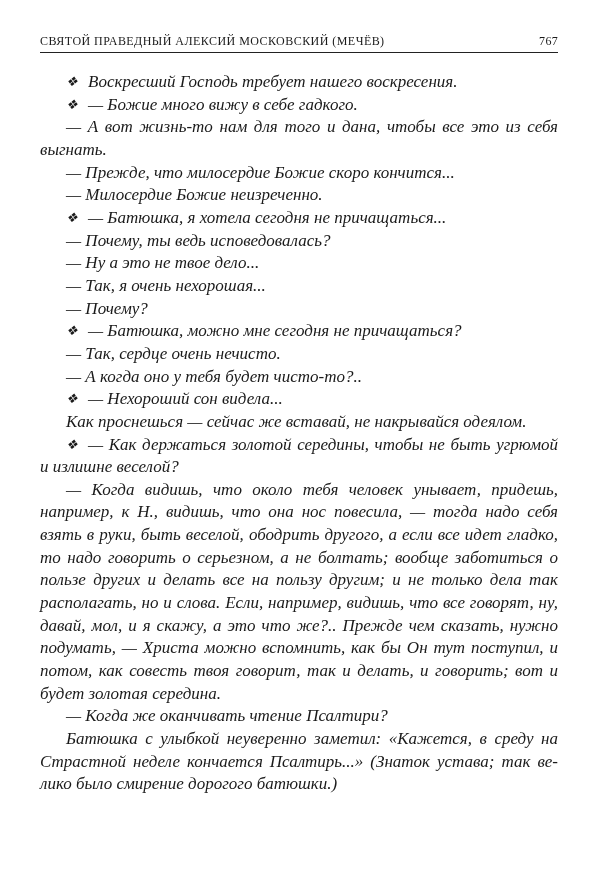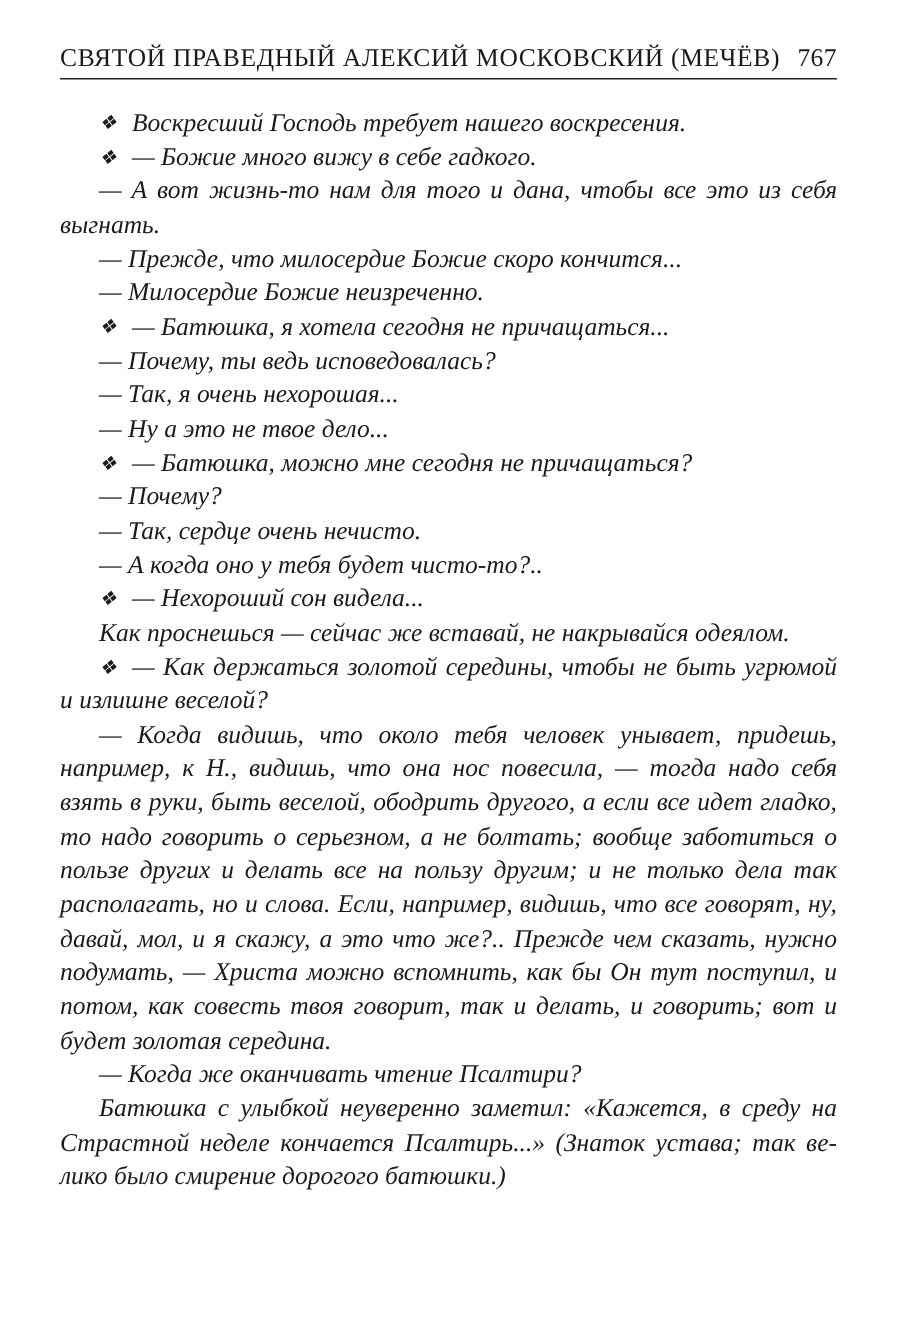--- a/index.html
+++ b/index.html
@@ -4,21 +4,21 @@
   <style>
     html, body { margin: 0; padding: 0; background: #ffffff; }
     body { width: 600px; height: 892px; position: relative; overflow: hidden; }
     .page {
       position: absolute; left: 40px; top: 30px; width: 518px;
       font-family: "Liberation Serif", "DejaVu Serif", serif;
       color: #1a1a1a;
     }
     .running-head {
       display: flex; justify-content: space-between; align-items: flex-end;
-      font-size: 17px; letter-spacing: 0.3px;
+      font-size: 12px; letter-spacing: 0.3px;
       border-bottom: 1px solid #222; padding-bottom: 3px; height: 19px;
     }
     .running-head .title { letter-spacing: 0.45px; }
     .body { margin-top: 18px; font-size: 17px; line-height: 22.65px; font-style: italic; }
     .para { margin: 0; text-indent: 26px; text-align: justify; hyphens: manual; }
     .bullet { display: inline-block; width: 22px; text-indent: 0; font-size: 13px; vertical-align: 1px; }
   </style>
 </head>
 <body>
 
@@ -29,24 +29,24 @@
   </div>
 
   <div class="body">
     <p class="para"><span class="bullet">❖</span><span>Воскресший Господь требует нашего воскресения.</span></p>
     <p class="para"><span class="bullet">❖</span><span>— Божие много вижу в себе гадкого.</span></p>
     <p class="para"><span>— А вот жизнь-то нам для того и дана, чтобы все это из себя выгнать.</span></p>
     <p class="para"><span>— Прежде, что милосердие Божие скоро кончится...</span></p>
     <p class="para"><span>— Милосердие Божие неизреченно.</span></p>
     <p class="para"><span class="bullet">❖</span><span>— Батюшка, я хотела сегодня не причащаться...</span></p>
     <p class="para"><span>— Почему, ты ведь исповедовалась?</span></p>
+    <p class="para"><span>— Ну а это не твое дело...</span></p>
     <p class="para"><span>— Так, я очень нехорошая...</span></p>
-    <p class="para"><span>— Ну а это не твое дело...</span></p>
+    <p class="para"><span>— Почему?</span></p>
     <p class="para"><span class="bullet">❖</span><span>— Батюшка, можно мне сегодня не причащаться?</span></p>
-    <p class="para"><span>— Почему?</span></p>
     <p class="para"><span>— Так, сердце очень нечисто.</span></p>
     <p class="para"><span>— А когда оно у тебя будет чисто-то?..</span></p>
     <p class="para"><span class="bullet">❖</span><span>— Нехороший сон видела...</span></p>
     <p class="para"><span>Как проснешься — сейчас же вставай, не накрывайся одея­лом.</span></p>
     <p class="para"><span class="bullet">❖</span><span>— Как держаться золотой середины, чтобы не быть угрю­мой и излишне веселой?</span></p>
     <p class="para"><span>— Когда видишь, что около тебя человек унывает, придешь, например, к Н., видишь, что она нос повесила, — тогда надо себя взять в руки, быть веселой, ободрить другого, а если все идет гладко, то надо говорить о серьезном, а не болтать; вообще забо­титься о пользе других и делать все на пользу другим; и не только дела так располагать, но и слова. Если, например, видишь, что все говорят, ну, давай, мол, и я скажу, а это что же?.. Прежде чем сказать, нужно подумать, — Христа можно вспомнить, как бы Он тут поступил, и потом, как совесть твоя говорит, так и делать, и говорить; вот и будет золотая середина.</span></p>
     <p class="para"><span>— Когда же оканчивать чтение Псалтири?</span></p>
     <p class="para"><span>Батюшка с улыбкой неуверенно заметил: «Кажется, в среду на Страстной неделе кончается Псалтирь...» (Знаток устава; так ве­лико было смирение дорогого батюшки.)</span></p>
   </div>
 </div>

